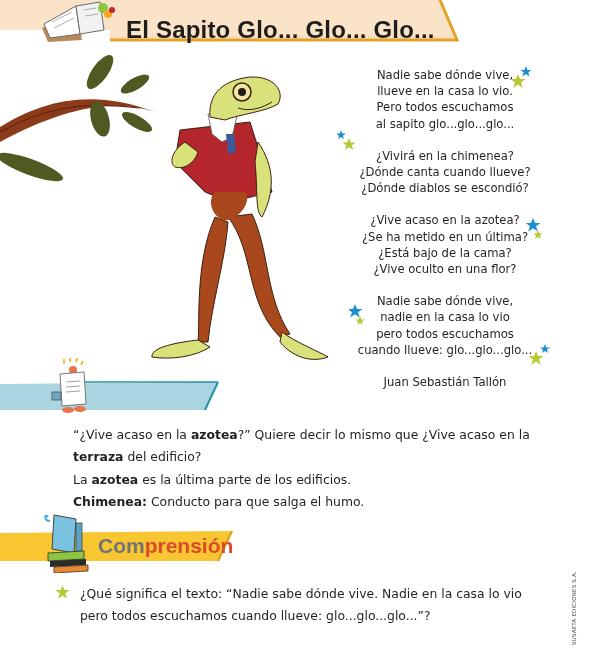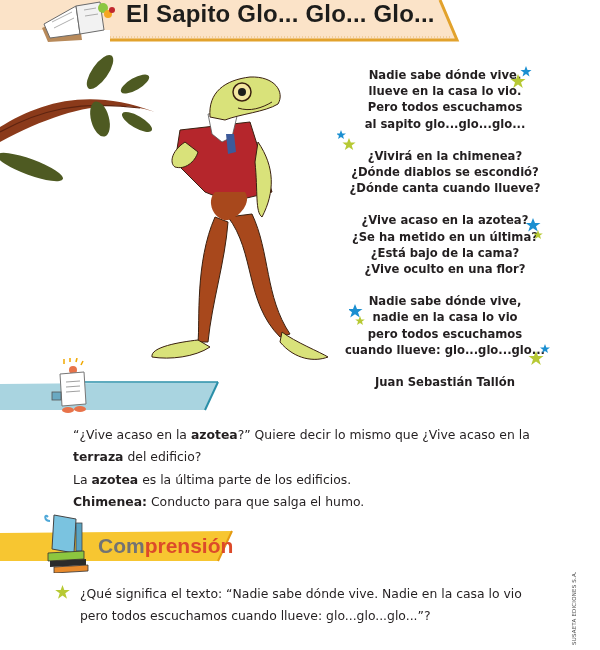--- a/index.html
+++ b/index.html
@@ -5,35 +5,35 @@
   * { box-sizing: border-box; margin: 0; padding: 0; }
   html, body { width: 600px; height: 650px; background: #ffffff; overflow: hidden; }
   body { position: relative; font-family: "DejaVu Sans", sans-serif; color: #231f20; }
 
   
   .title-banner {
     position: absolute; left: 0; top: 0; width: 460px; height: 42px;
   }
   .title-banner svg.banner-bg { position: absolute; left: 0; top: 0; }
   .title-text {
-    position: absolute; left: 126px; top: 0;
+    position: absolute; left: 126px; top: 16px;
     font-family: "Liberation Sans", sans-serif; font-weight: bold;
     font-size: 24px; letter-spacing: 0.2px; color: #1d1d1b;
     white-space: nowrap;
   }
   .book-icon { position: absolute; left: 38px; top: 0; }
 
   
   .illustration { position: absolute; left: 0; top: 42px; width: 340px; height: 330px; }
 
   
   .poem {
     position: absolute; left: 335px; top: 67px; width: 220px;
     text-align: center; font-size: 11.6px; line-height: 16.2px;
-    font-family: "DejaVu Sans", sans-serif; color: #231f20; font-weight: bold;
+    font-family: "DejaVu Sans", sans-serif; color: #231f20;
   }
   .stanza { margin-bottom: 16px; }
   .stanza div { white-space: nowrap; }
   .author { margin-top: 4px; }
 
   .star { position: absolute; }
 
   
   .section-header { position: absolute; }
   .vocab-header { left: 0; top: 374px; width: 230px; height: 40px; }
@@ -132,22 +132,22 @@
 
 <div class="poem">
   <div class="stanza">
     <div>Nadie sabe dónde vive,</div>
     <div>llueve en la casa lo vio.</div>
     <div>Pero todos escuchamos</div>
     <div>al sapito glo...glo...glo...</div>
   </div>
   <div class="stanza">
     <div>¿Vivirá en la chimenea?</div>
+    <div>¿Dónde canta cuando llueve?</div>
     <div>¿Dónde diablos se escondió?</div>
-    <div>¿Dónde canta cuando llueve?</div>
   </div>
   <div class="stanza">
     <div>¿Vive acaso en la azotea?</div>
     <div>¿Se ha metido en un última?</div>
     <div>¿Está bajo de la cama?</div>
     <div>¿Vive oculto en una flor?</div>
   </div>
   <div class="stanza">
     <div>Nadie sabe dónde vive,</div>
     <div>nadie en la casa lo vio</div>

